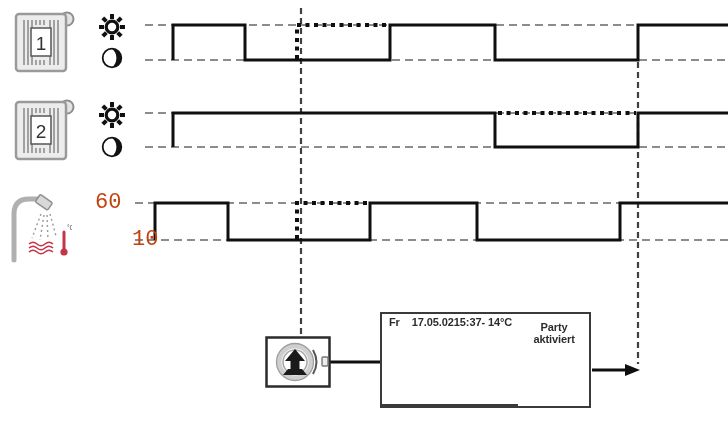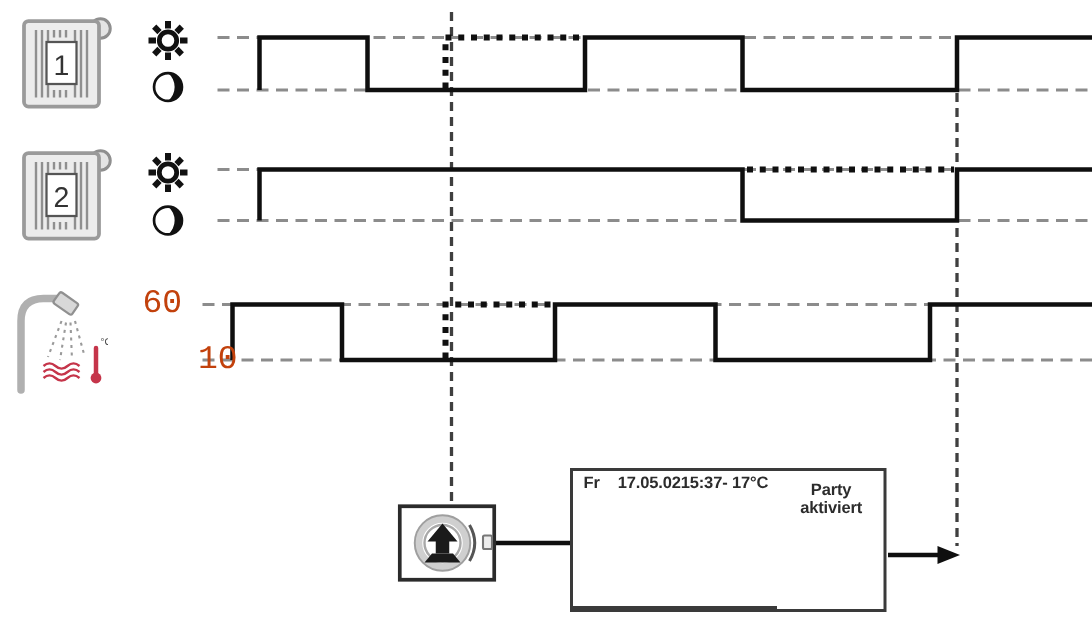--- a/index.html
+++ b/index.html
@@ -158,21 +158,21 @@
   </svg>
 
   <div class="display">
     <div class="hdr">
       <div class="row">
         <span class="grp">
           <span>Fr</span>
           <span>17.05.02</span>
         </span>
         <span>15:37</span>
-        <span>- 17°C</span>
+        <span>- 14°C</span>
       </div>
     </div>
     <div class="body">
       <span>Party aktiviert</span>
     </div>
     <div class="ftr"></div>
   </div>
 
 </div>
 

